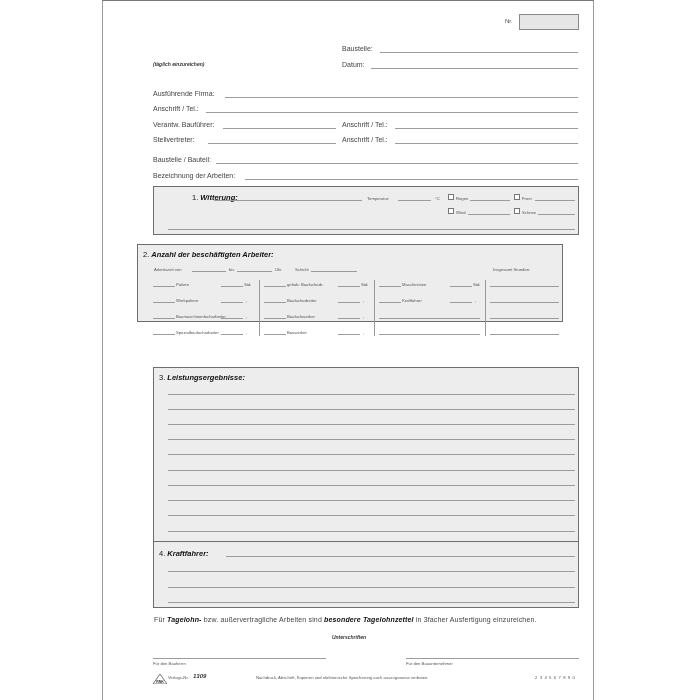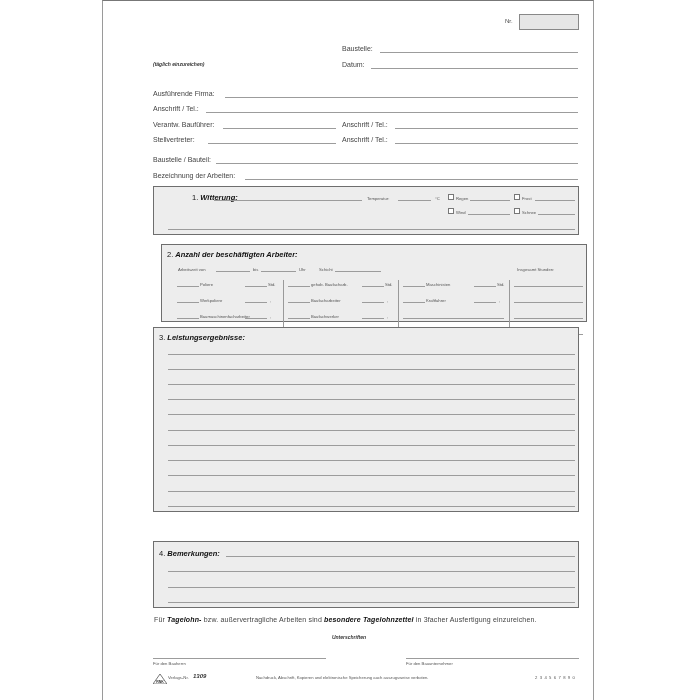--- a/index.html
+++ b/index.html
@@ -72,21 +72,21 @@
     <span class="abs tiny" style="left:302px;top:23px;">Wind</span>
     <div class="line" style="left:314px;top:27px;width:42px;"></div>
 
     <div class="cb" style="left:360px;top:21px;"></div>
     <span class="abs tiny" style="left:368px;top:23px;">Schnee</span>
     <div class="line" style="left:384px;top:27px;width:37px;"></div>
 
     <div class="line" style="left:14px;top:42px;width:407px;"></div>
   </div>
 
-  <div class="sec" style="left:58px;top:243px;width:426px;height:78px;">
+  <div class="sec" style="left:34px;top:243px;width:426px;height:78px;">
     <span class="abs sectitle" style="left:5px;top:5px;"><span>2.</span> <b>Anzahl der beschäftigten Arbeiter:</b></span>
 
     <span class="abs tiny" style="left:16px;top:22px;">Arbeitszeit von</span>
     <div class="line" style="left:54px;top:26px;width:34px;"></div>
     <span class="abs tiny" style="left:91px;top:22px;">bis</span>
     <div class="line" style="left:99px;top:26px;width:35px;"></div>
     <span class="abs tiny" style="left:137px;top:22px;">Uhr</span>
     <span class="abs tiny" style="left:157px;top:22px;">Schicht</span>
     <div class="line" style="left:173px;top:26px;width:46px;"></div>
 
@@ -150,37 +150,37 @@
     <div class="line" style="left:241px;top:89px;width:101px;"></div>
 
     <div class="vdiv" style="left:347px;top:35px;height:56px;"></div>
 
     <div class="line" style="left:352px;top:41px;width:69px;"></div>
     <div class="line" style="left:352px;top:57px;width:69px;"></div>
     <div class="line" style="left:352px;top:73px;width:69px;"></div>
     <div class="line" style="left:352px;top:89px;width:69px;"></div>
   </div>
 
-  <div class="sec" style="left:50px;top:326px;width:426px;height:185px;">
+  <div class="sec" style="left:50px;top:366px;width:426px;height:185px;">
     <span class="abs sectitle" style="left:5px;top:5px;"><span>3.</span> <b>Leistungsergebnisse:</b></span>
     <div class="line" style="left:14px;top:26px;width:407px;"></div>
     <div class="line" style="left:14px;top:41px;width:407px;"></div>
     <div class="line" style="left:14px;top:56px;width:407px;"></div>
     <div class="line" style="left:14px;top:71px;width:407px;"></div>
     <div class="line" style="left:14px;top:86px;width:407px;"></div>
     <div class="line" style="left:14px;top:102px;width:407px;"></div>
     <div class="line" style="left:14px;top:117px;width:407px;"></div>
     <div class="line" style="left:14px;top:132px;width:407px;"></div>
     <div class="line" style="left:14px;top:147px;width:407px;"></div>
     <div class="line" style="left:14px;top:163px;width:407px;"></div>
     <div class="line" style="left:14px;top:178px;width:407px;"></div>
   </div>
 
   <div class="sec" style="left:50px;top:540px;width:426px;height:67px;">
-    <span class="abs sectitle" style="left:5px;top:7px;"><span>4.</span> <b>Bemerkungen:</b></span>
+    <span class="abs sectitle" style="left:5px;top:7px;"><span>4.</span> <b>Kraftfahrer:</b></span>
     <div class="line" style="left:72px;top:14px;width:349px;"></div>
     <div class="line" style="left:14px;top:29px;width:407px;"></div>
     <div class="line" style="left:14px;top:45px;width:407px;"></div>
     <div class="line" style="left:14px;top:60px;width:407px;"></div>
   </div>
 
   <div class="abs" style="left:51px;top:615px;width:426px;font-size:7px;color:#444;white-space:nowrap;letter-spacing:0.15px;"><span>Für </span><b style="font-style:italic;color:#111;">Tagelohn-</b><span> bzw. außervertragliche Arbeiten sind </span><b style="font-style:italic;color:#111;">besondere Tagelohnzettel</b><span> in 3facher Ausfertigung einzureichen.</span></div>
 
   <div class="abs" style="left:0;width:492px;top:633px;text-align:center;font-size:5px;font-weight:bold;font-style:italic;color:#333;">Unterschriften</div>
 

